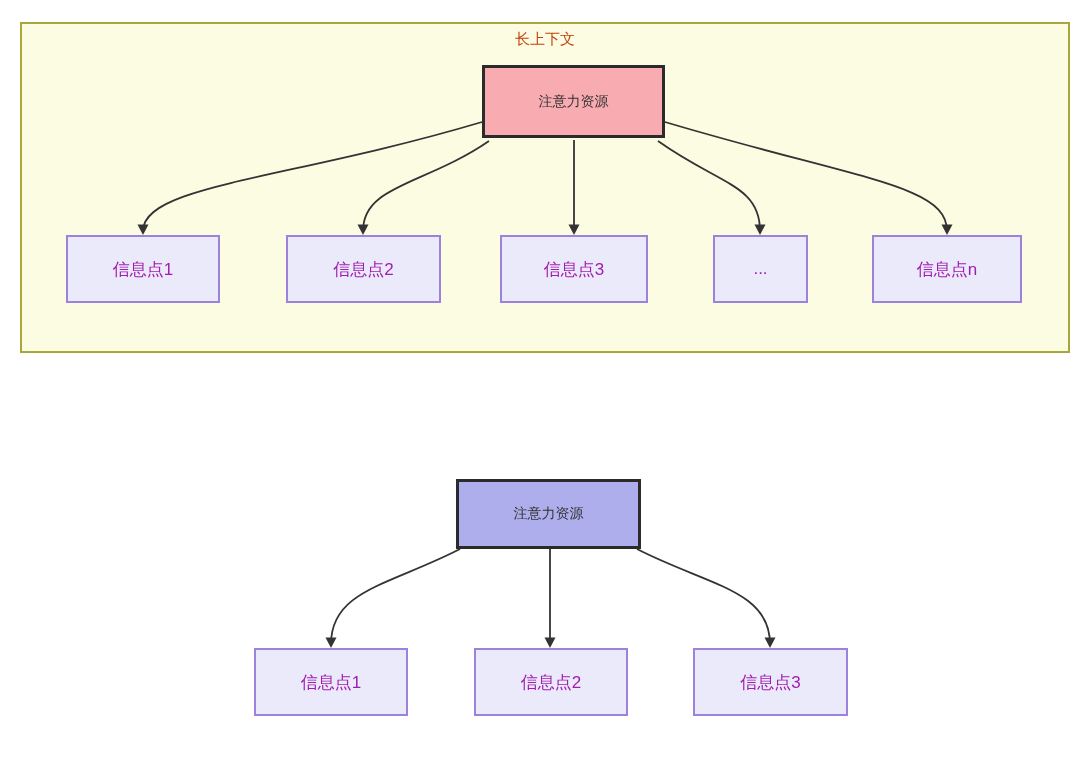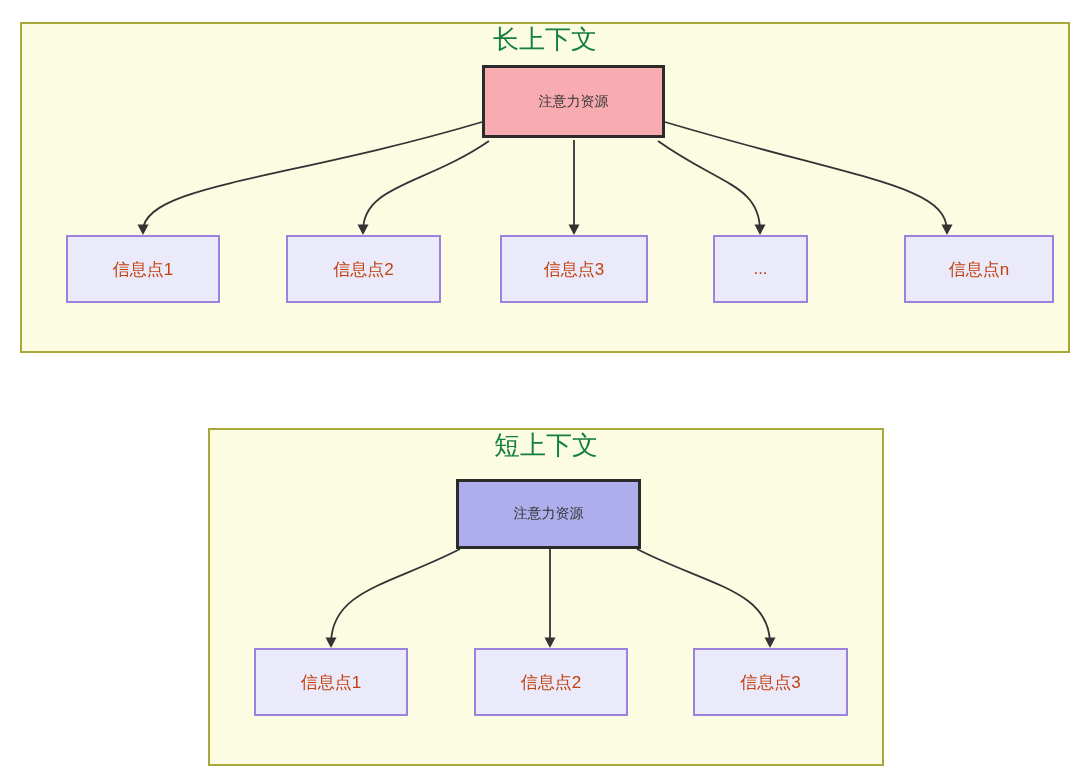--- a/index.html
+++ b/index.html
@@ -8,52 +8,49 @@
     font-family:"Liberation Sans","DejaVu Sans",sans-serif;color:#333333;
     overflow:hidden;
   }
   .container{
     position:absolute;box-sizing:border-box;
     background:var(--container-fill,#fcfce3);
     border:2px solid var(--container-border,#a8a83a);
   }
   .sec-title{
     position:absolute;left:50%;top:3px;transform:translateX(-50%);
-    font-size:26px;line-height:24px;white-space:nowrap;color:#15803d;
+    font-size:15px;line-height:24px;white-space:nowrap;color:#c2410c;
   }
   .attn{
     position:absolute;box-sizing:border-box;z-index:3;
     border:3px solid #2b2b2b;
     display:flex;align-items:center;justify-content:center;
     font-size:14px;white-space:nowrap;color:#333333;
   }
   .node{
     position:absolute;box-sizing:border-box;z-index:3;
     background:var(--node-fill,#eaeafb);
     border:2px solid var(--node-border,#9c82dd);
     display:flex;align-items:center;justify-content:center;
-    font-size:17px;white-space:nowrap;color:#c2410c;text-align:right;
+    font-size:17px;white-space:nowrap;color:#a21caf;text-align:right;
   }
   svg.overlay{
     position:absolute;left:0;top:0;width:1080px;height:774px;
     z-index:2;pointer-events:none;
   }
 </style>
 </head>
 <body>
 
 <div class="canvas" id="canvas" style="--container-fill: #fcfce3; --container-border: #a8a83a; --node-fill: #eaeafb; --node-border: #9c82dd;">
 
   <section class="container" id="sec-0" style="left: 20px; top: 22px; width: 1050px; height: 331px;">
     <div class="sec-title">长上下文</div>
   </section>
 
-  <section class="container" id="sec-1" style="left: 208px; top: 428px; width: 676px; height: 338px;">
-    <div class="sec-title">短上下文</div>
-  </section>
 
   <div class="attn" id="attn-0" style="left: 482px; top: 65px; width: 183px; height: 73px; background: rgb(249, 171, 178); border-color: rgb(43, 43, 43);">注意力资源</div>
 
   <div class="attn" id="attn-1" style="left: 456px; top: 479px; width: 185px; height: 70px; background: rgb(174, 174, 236); border-color: rgb(43, 43, 43);">注意力资源</div>
 
   <svg class="overlay" id="overlay" viewBox="0 0 1080 774" xmlns="http://www.w3.org/2000/svg">
       <path d="M482,122 C287,180 143,185 143,231" fill="none" stroke="#333333" stroke-width="1.8"></path>
       <polygon points="137.5,224.5 148.5,224.5 143,235" fill="#333333"></polygon>
       <path d="M489,141 C425,185 363,185 363,231" fill="none" stroke="#333333" stroke-width="1.8"></path>
       <polygon points="357.5,224.5 368.5,224.5 363,235" fill="#333333"></polygon>
@@ -68,17 +65,17 @@
       <path d="M550,549 L550,644" fill="none" stroke="#333333" stroke-width="1.8"></path>
       <polygon points="544.5,637.5 555.5,637.5 550,648" fill="#333333"></polygon>
       <path d="M637,549 C707,585 770,590 770,644" fill="none" stroke="#333333" stroke-width="1.8"></path>
       <polygon points="764.5,637.5 775.5,637.5 770,648" fill="#333333"></polygon>
     </svg>
 
 <div class="node" style="left: 66px; top: 235px; width: 154px; height: 68px;">信息点1</div>
     <div class="node" style="left: 286px; top: 235px; width: 155px; height: 68px;">信息点2</div>
     <div class="node" style="left: 500px; top: 235px; width: 148px; height: 68px;">信息点3</div>
     <div class="node" style="left: 713px; top: 235px; width: 95px; height: 68px;">...</div>
-    <div class="node" style="left: 872px; top: 235px; width: 150px; height: 68px; margin-left: 32px;">信息点n</div>
+    <div class="node" style="left: 872px; top: 235px; width: 150px; height: 68px;">信息点n</div>
     <div class="node" style="left: 254px; top: 648px; width: 154px; height: 68px;">信息点1</div>
     <div class="node" style="left: 474px; top: 648px; width: 154px; height: 68px;">信息点2</div>
     <div class="node" style="left: 693px; top: 648px; width: 155px; height: 68px;">信息点3</div>
   </div>
 
 </body></html>

